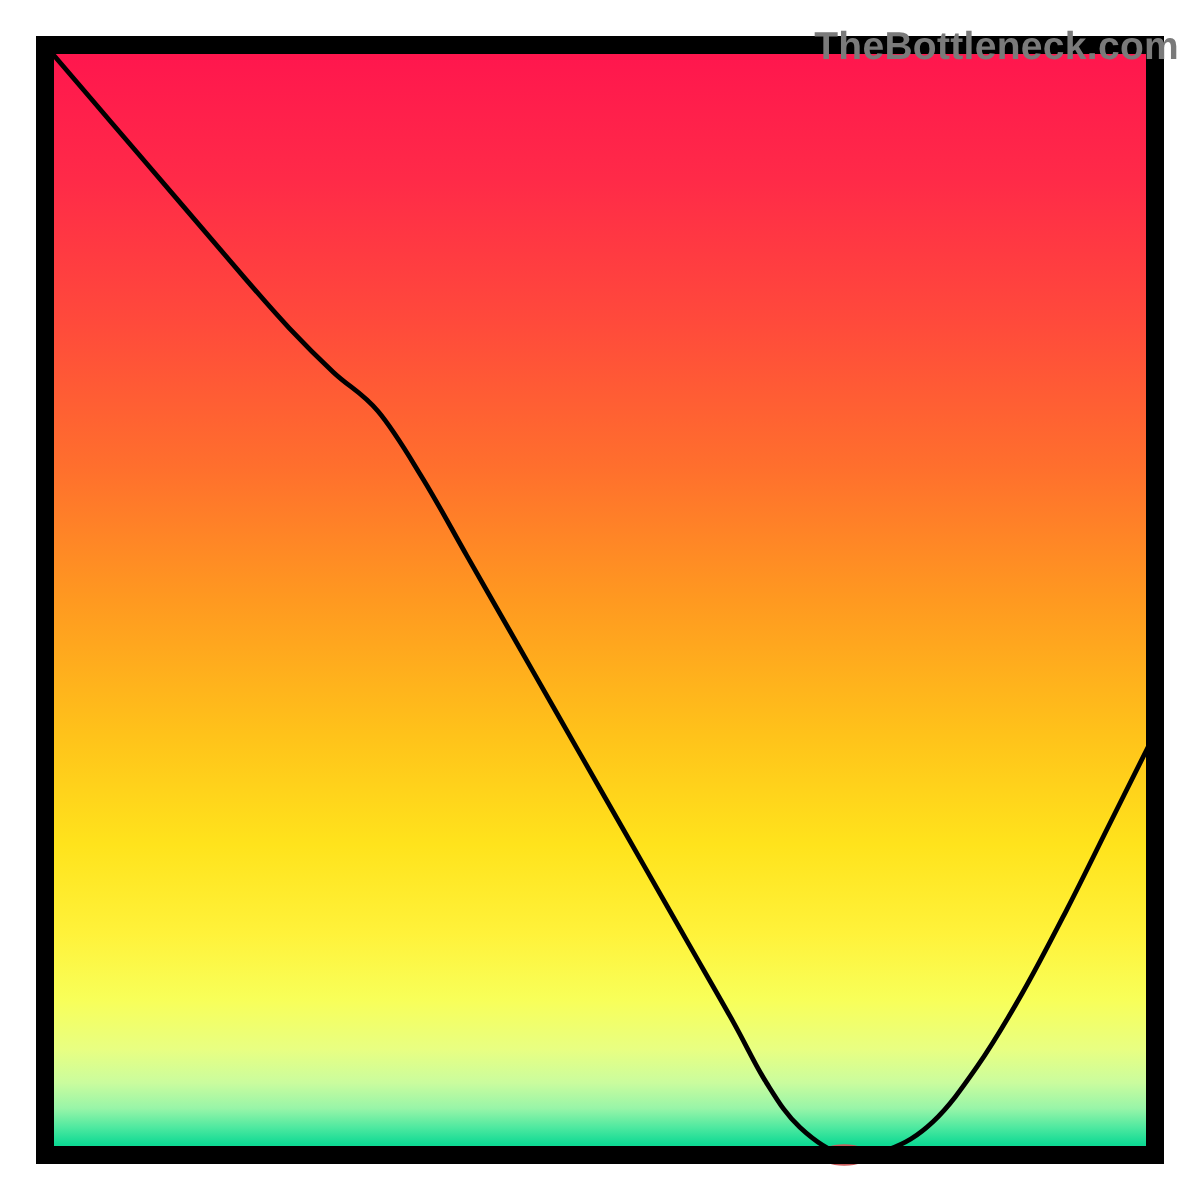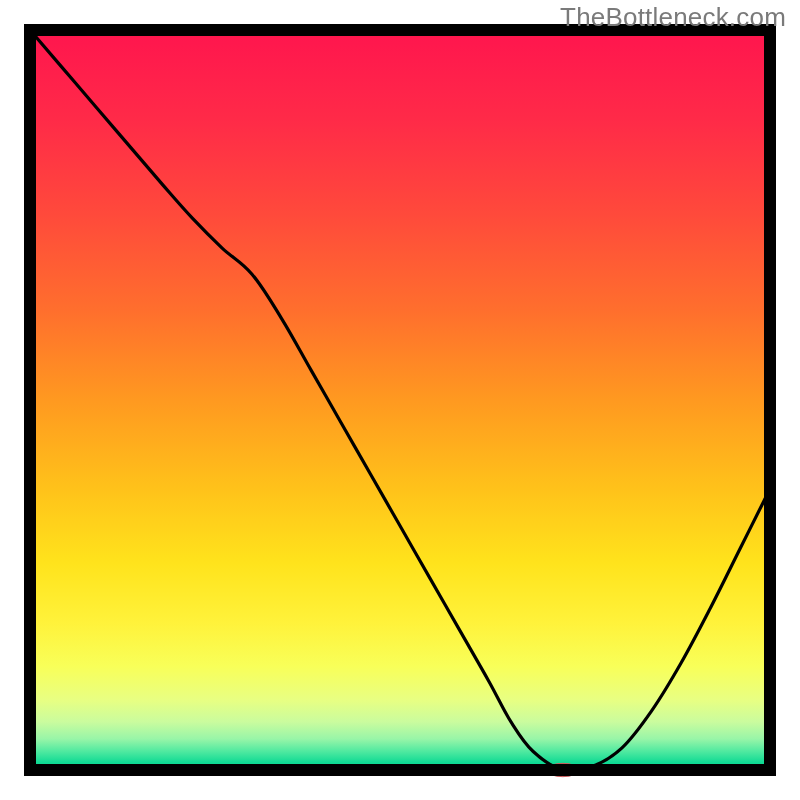--- a/index.html
+++ b/index.html
@@ -10,25 +10,25 @@
     background: #ffffff;
     font-family: Arial, Helvetica, sans-serif;
   }
   .chart-container {
     position: relative;
     width: 800px;
     height: 800px;
   }
   .watermark {
     position: absolute;
-    top: 2px;
+    top: 15px;
     right: 14px;
     color: #7a7a7a;
     font-size: 26px;
-    font-weight: 400;
+    font-weight: 700;
     letter-spacing: 0.2px;
     z-index: 3;
     user-select: none;
   }
   svg.chart {
     position: absolute;
     top: 0;
     left: 0;
   }
 </style>

